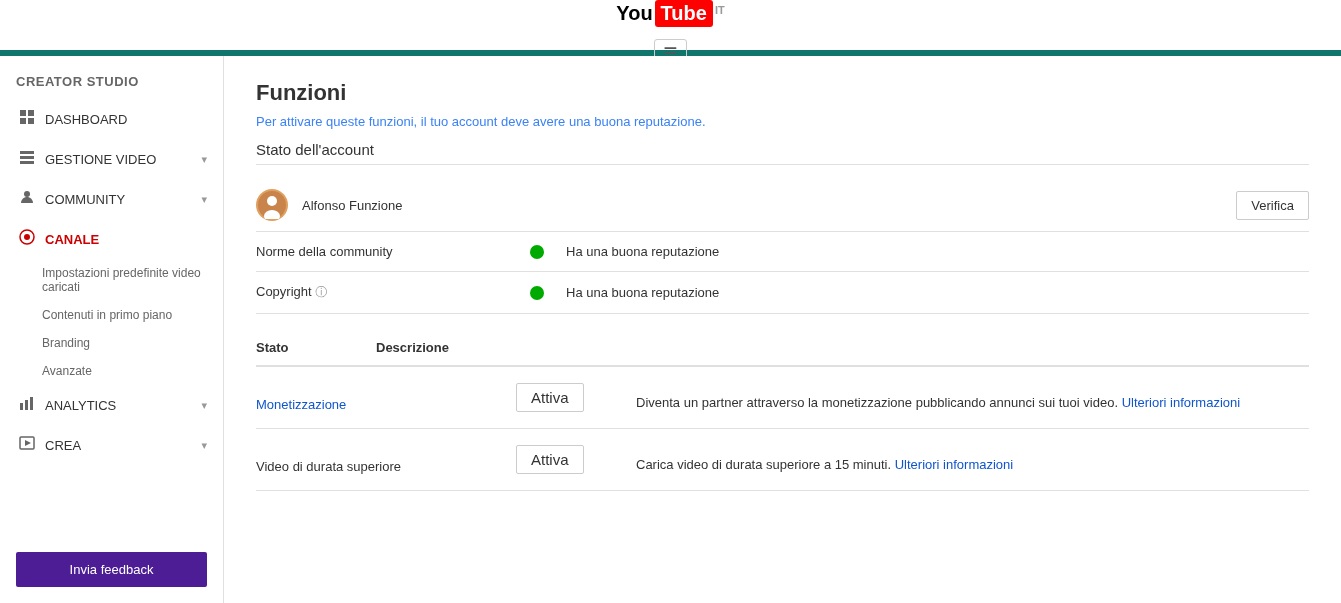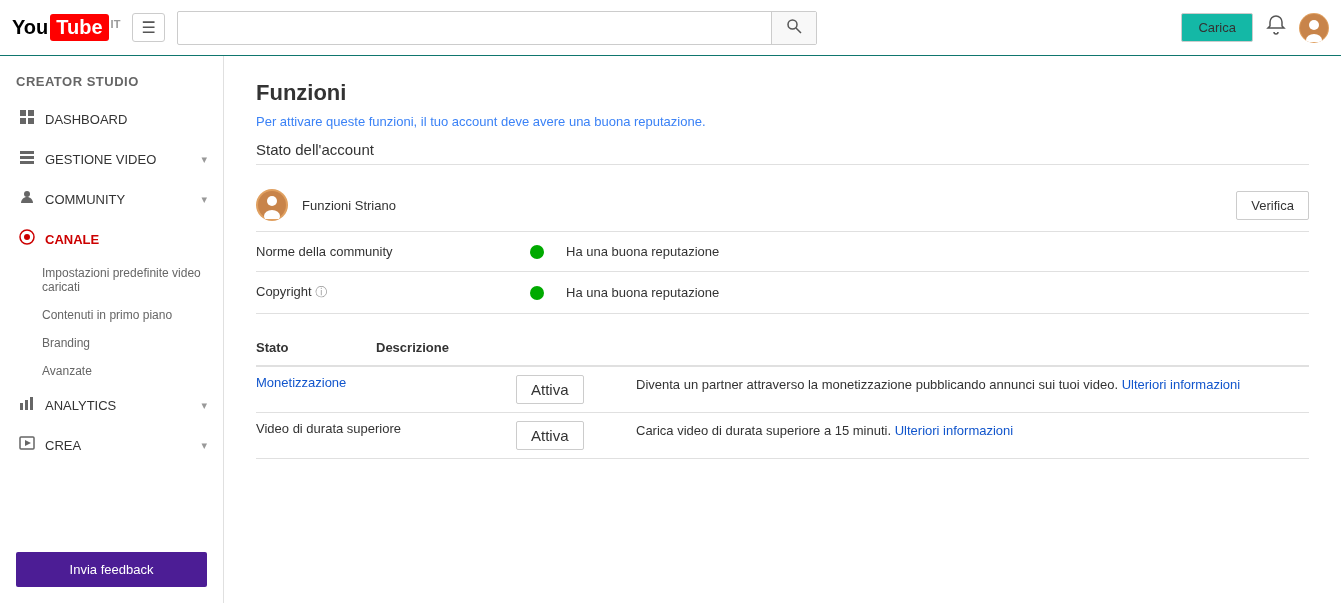--- a/index.html
+++ b/index.html
@@ -1,22 +1,22 @@
 <!DOCTYPE html>
 <html><head>
   <meta charset="utf-8">
   <style>
     * { box-sizing: border-box; margin: 0; padding: 0; }
     body { font-family: Arial, sans-serif; font-size: 13px; background: #fff; color: #333; display: flex; flex-direction: column; height: 603px; overflow: hidden; }
 
     
     .topnav {
       display: flex; align-items: center; height: 56px;
-      background: #fff; border-bottom: 1px solid #0f766e;
-      padding: 0 12px; flex-shrink: 0; gap: 12px;
+      background: #fff; border-bottom: 6px solid #0f766e;
+      padding: 0 12px; flex-shrink: 0; gap: 12px; flex-direction: column;
     }
     .yt-logo {
       display: flex; align-items: center; gap: 2px;
       font-size: 20px; font-weight: bold; cursor: pointer;
     }
     .yt-logo-you { color: #000; }
     .yt-logo-tube {
       background: #f00; color: #fff; padding: 2px 6px; border-radius: 3px;
     }
     .yt-logo-it { color: #999; font-size: 11px; margin-top: -8px; }
@@ -131,21 +131,21 @@
     
     .func-header {
       display: flex; padding: 10px 0; border-bottom: 2px solid #e0e0e0;
       font-weight: bold; font-size: 13px; margin-top: 16px;
     }
     .func-col-name { flex: 0 0 260px; }
     .func-col-stato { flex: 0 0 120px; }
     .func-col-desc { flex: 1; }
 
     .func-row {
-      display: flex; align-items: flex-start; padding: 8px 0;
+      display: flex; align-items: flex-end; padding: 16px 0;
       border-bottom: 1px solid #e0e0e0;
     }
     .func-row-name { flex: 0 0 260px; font-size: 13px; color: #1155cc; }
     .func-row-stato { flex: 0 0 120px; }
     .func-row-desc { flex: 1; font-size: 13px; color: #333; line-height: 1.5; }
     .func-row-desc a { color: #1155cc; text-decoration: none; }
 
     .attiva-btn {
       border: 1px solid #ccc; background: #fff; padding: 5px 14px;
       border-radius: 2px; cursor: pointer; font-size: 15px; color: #333;
@@ -296,21 +296,21 @@
     <div class="section-title">Stato dell'account</div>
 
     <div class="account-row">
       <div class="account-avatar">
         <svg width="28" height="28" viewBox="0 0 28 28">
             <circle cx="14" cy="14" r="14" fill="#c8844a"></circle>
             <circle cx="14" cy="10" r="5" fill="#fff"></circle>
             <ellipse cx="14" cy="25" rx="8" ry="6" fill="#fff"></ellipse>
           </svg>
       </div>
-      <span class="account-name">Funzioni Striano</span>
+      <span class="account-name">Alfonso Funzione</span>
       <button class="verifica-btn">Verifica</button>
     </div>
 
     <div class="status-row">
       <div class="status-label">Norme della community</div>
       <div class="status-dot green"></div>
       <div class="status-value" style="margin-left:8px;">Ha una buona reputazione</div>
     </div>
 
     <div class="status-row">

